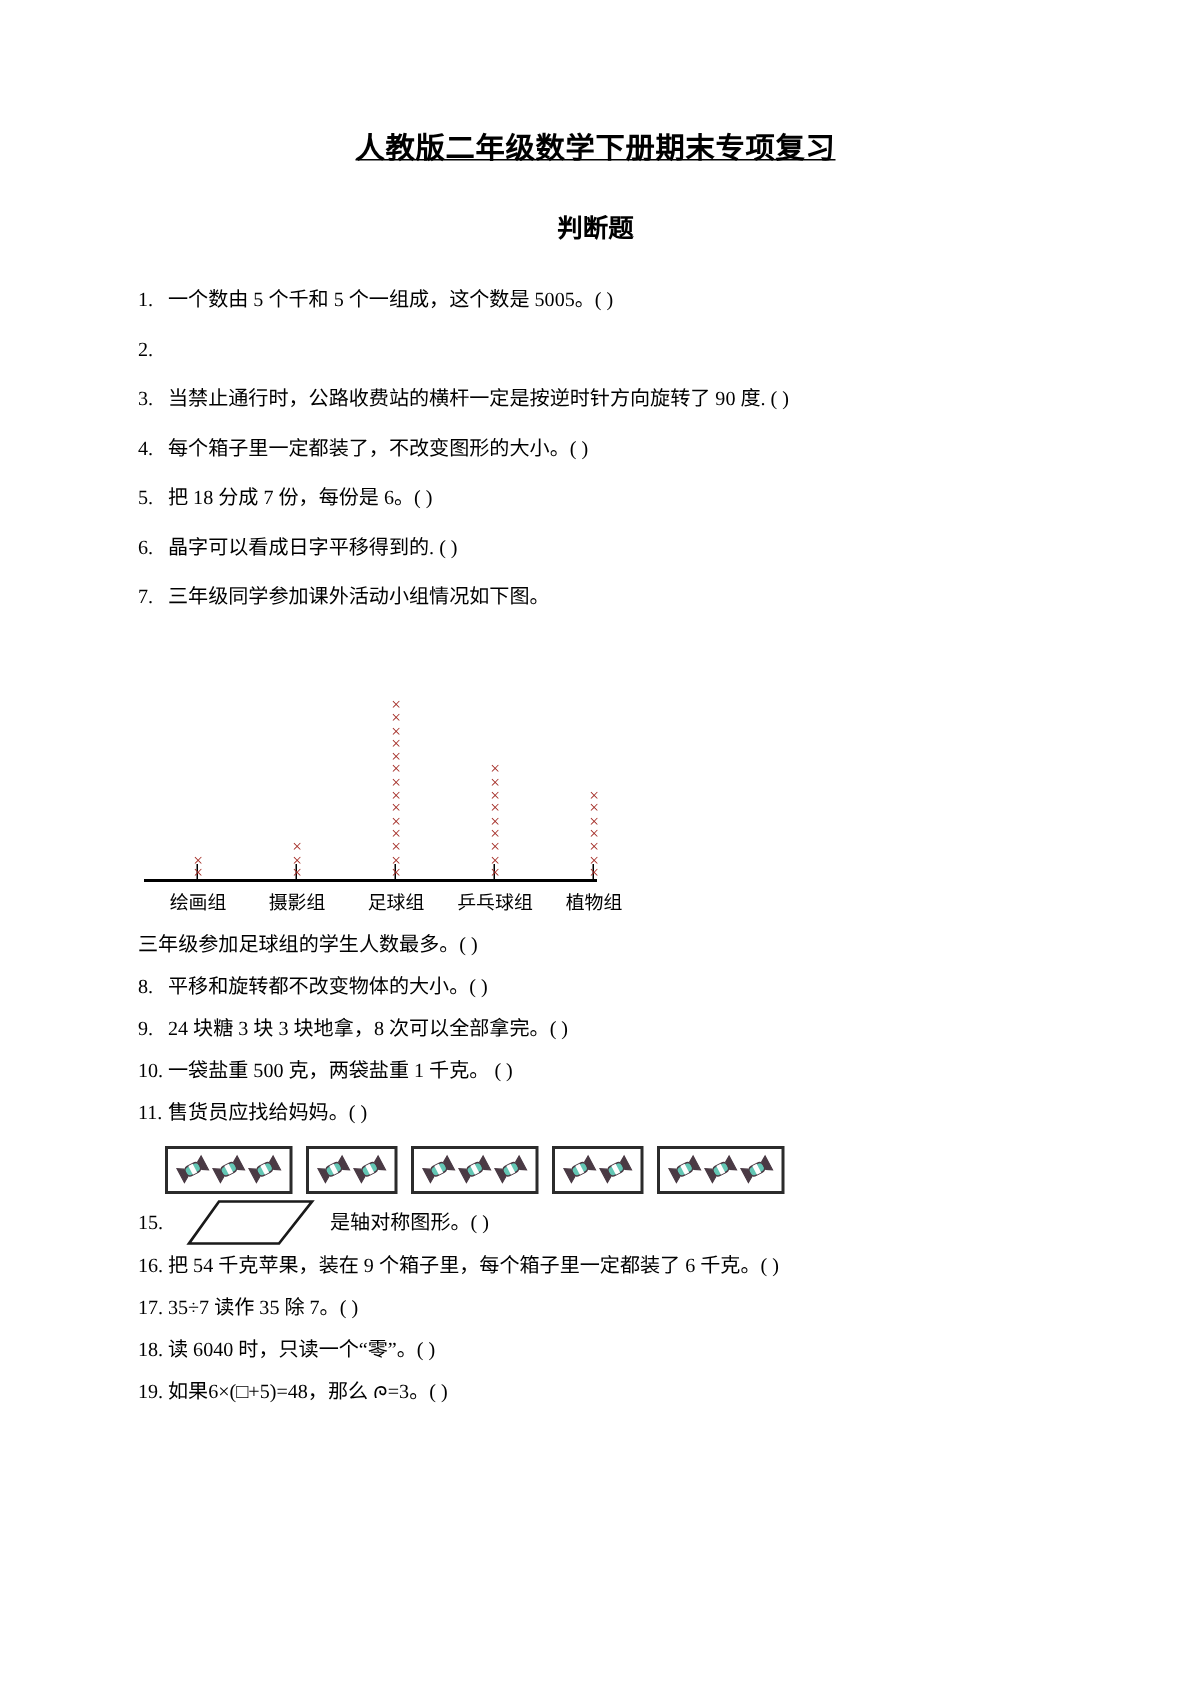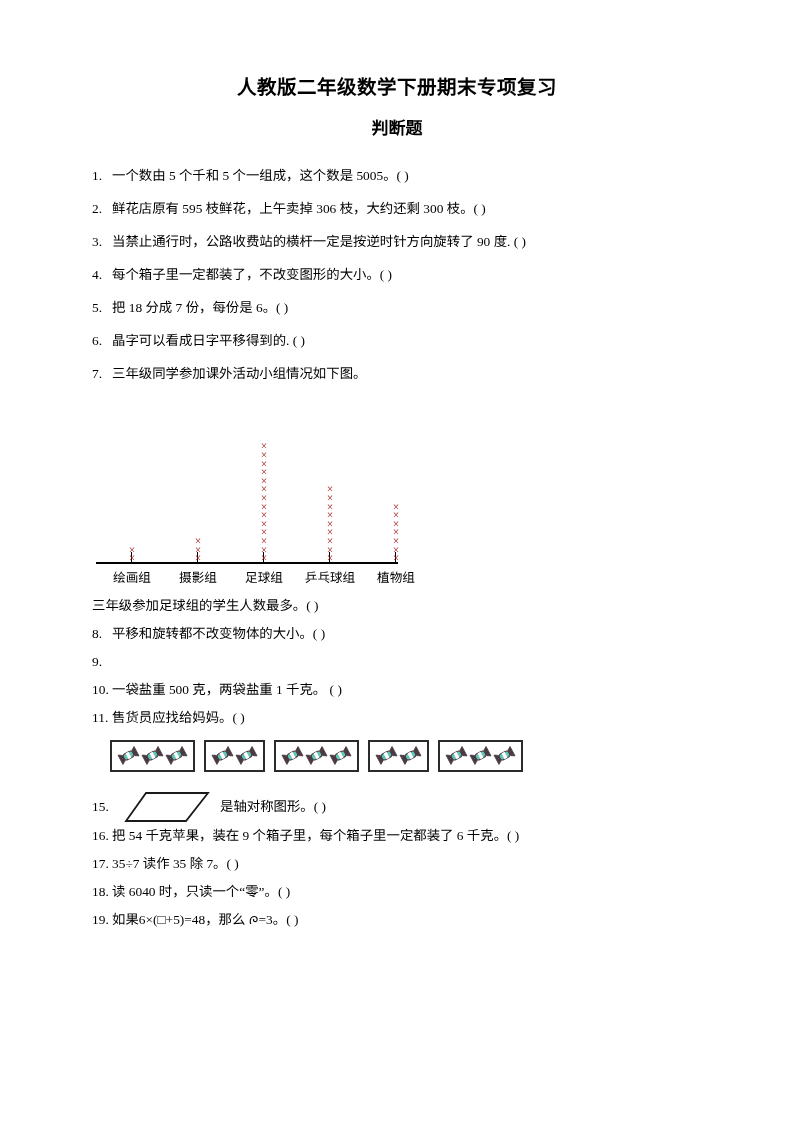--- a/index.html
+++ b/index.html
@@ -23,24 +23,25 @@
     padding: 0;
     box-sizing: border-box;
   }
 
   
   .doc-title {
     text-align: center;
     font-size: 19.5px;
     font-weight: bold;
     letter-spacing: 0.5px;
-    margin: 4px;
+    margin: 16px;
     padding-top: 72px;
     line-height: 1.2;
     font-family: "Liberation Sans", "DejaVu Sans", sans-serif;
+    text-decoration: underline;
   }
   .section-title {
     text-align: center;
     font-size: 17px;
     font-weight: bold;
     margin: 0;
     padding-top: 16px;
     line-height: 1.2;
     font-family: "Liberation Sans", "DejaVu Sans", sans-serif;
   }
@@ -157,21 +158,20 @@
     width: 23px;
     height: 23px;
     flex: 0 0 auto;
   }
 
   
   .para-line {
     display: flex;
     align-items: center;
     padding-left: 0px;
-    margin-top: 16px;
   }
   .para-shape {
     width: 88px;
     height: 36px;
     margin: 0 8px 0 12px;
     flex: 0 0 auto;
   }
 </style>
 </head>
 <body>
@@ -181,21 +181,20 @@
   <h1 class="doc-title">人教版二年级数学下册期末专项复习</h1>
   <h2 class="section-title">判断题</h2>
 
   <div class="questions">
     <div class="q-row" id="q1">
       <span class="q q-num">1.</span>
       <span class="q q-text">一个数由 5 个千和 5 个一组成，这个数是 5005。(            )</span>
     </div>
     <div class="q-row" id="q2">
       <span class="q q-num">2.</span>
-      <span class="q q-text">鲜花店原有 595 枝鲜花，上午卖掉 306 枝，大约还剩 300 枝。(                )</span>
     </div>
     <div class="q-row" id="q3">
       <span class="q q-num">3.</span>
       <span class="q q-text">当禁止通行时，公路收费站的横杆一定是按逆时针方向旋转了 90 度.        (            )</span>
     </div>
     <div class="q-row" id="q4">
       <span class="q q-num">4.</span>
       <span class="q q-text">每个箱子里一定都装了，不改变图形的大小。(            )</span>
     </div>
     <div class="q-row" id="q5">
@@ -281,20 +280,21 @@
     </div>
   </div>
 
   <div class="questions">
     <div class="q-row">
       <span class="q q-num">8.</span>
       <span class="q q-text">平移和旋转都不改变物体的大小。(            )</span>
     </div>
     <div class="q-row">
       <span class="q q-num">9.</span>
+      <span class="q q-text">24 块糖 3 块 3 块地拿，8 次可以全部拿完。(            )</span>
     </div>
     <div class="q-row">
       <span class="q q-num">10.</span>
       <span class="q q-text">一袋盐重 500 克，两袋盐重 1 千克。    (        )</span>
     </div>
     <div class="q-row">
       <span class="q q-num">11.</span>
       <span class="q q-text">售货员应找给妈妈。(            )</span>
     </div>
   </div>

